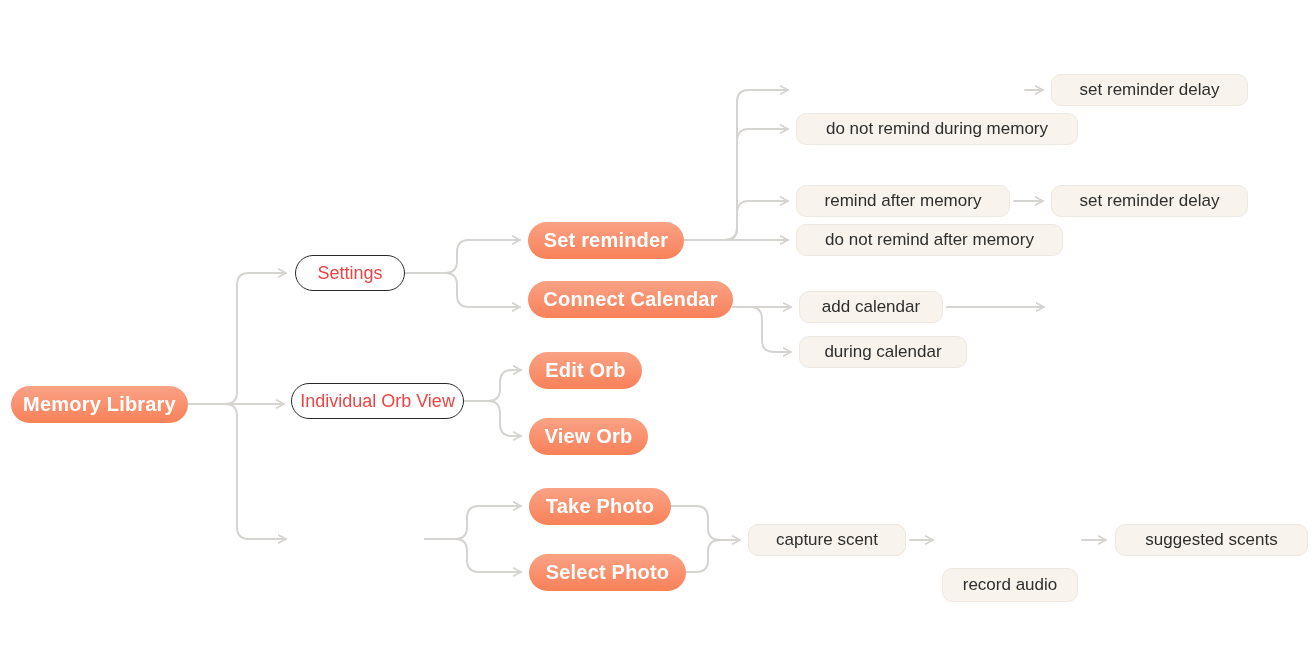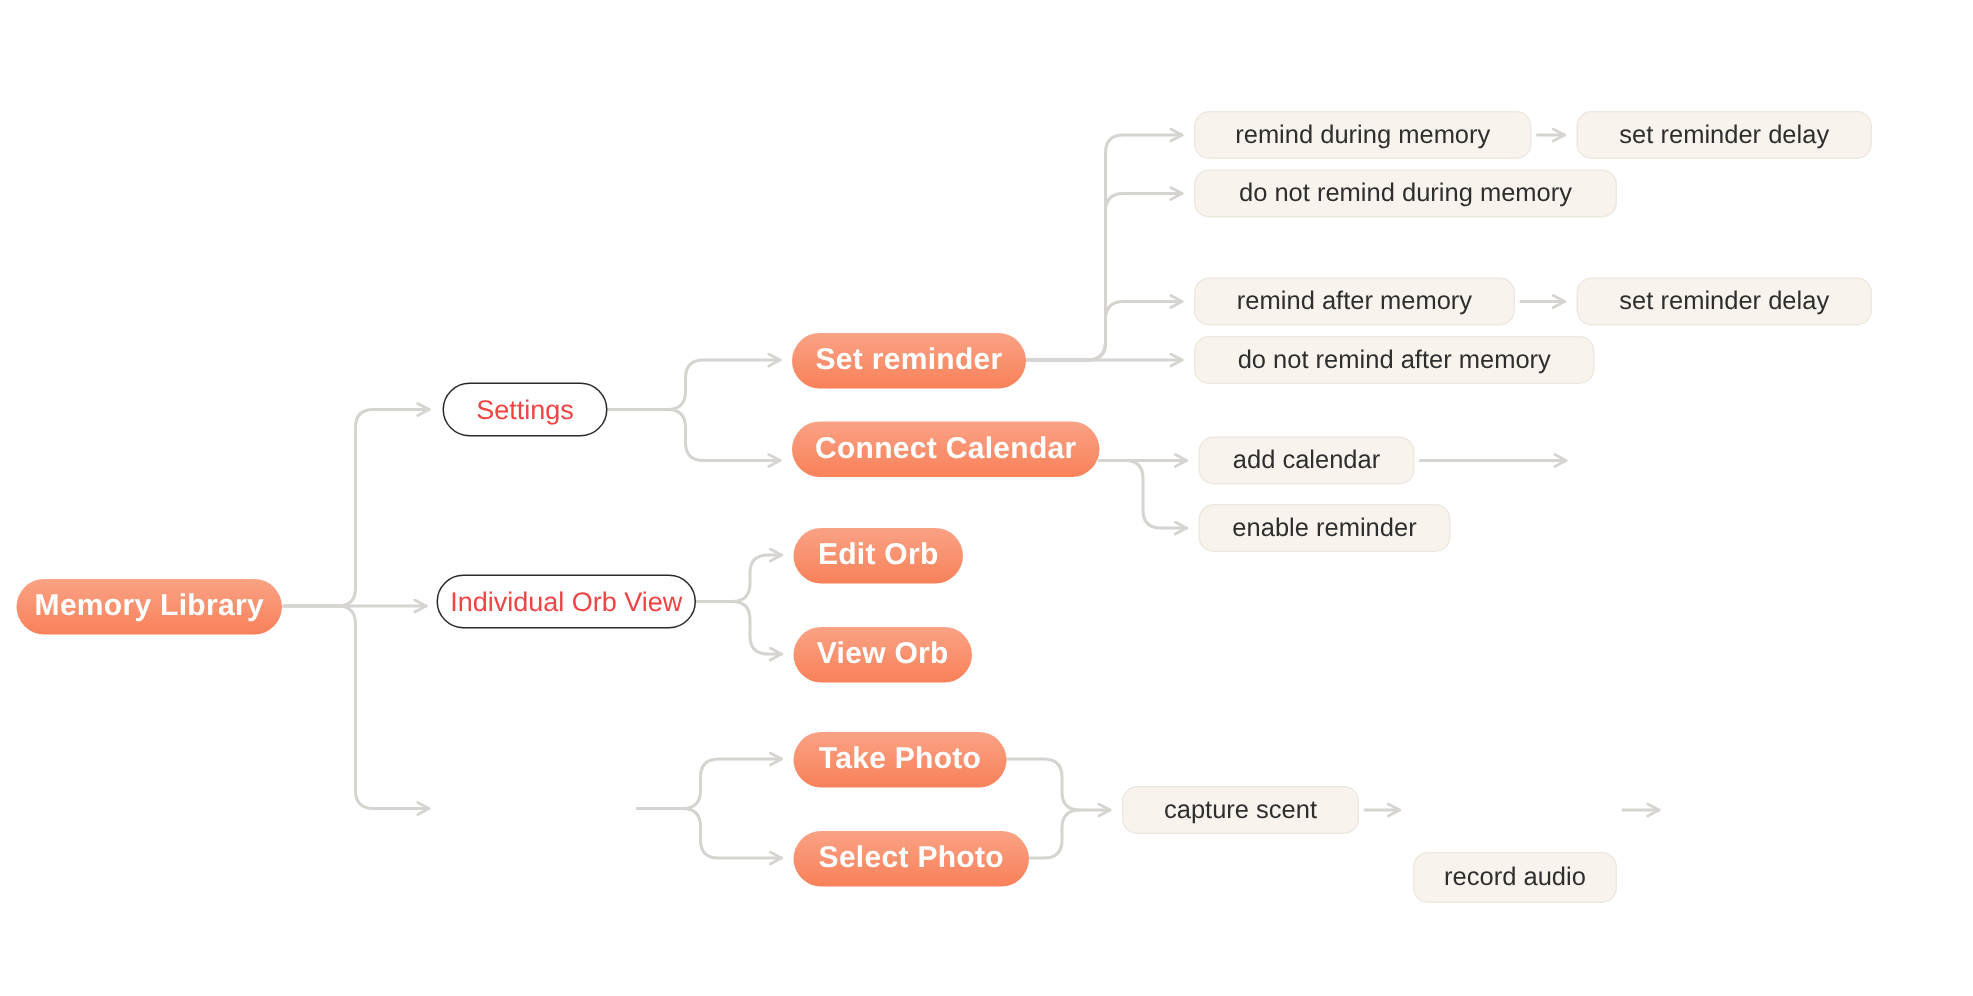--- a/index.html
+++ b/index.html
@@ -100,24 +100,24 @@
   <div class="node outline" style="left:295px; top:255px; width:110px; height:36px;">Settings</div>
   <div class="node outline" style="left:291px; top:383px; width:173px; height:36px;">Individual Orb View</div>
 
   <div class="node accent" style="left:528px; top:222px; width:156px; height:37px;">Set reminder</div>
   <div class="node accent" style="left:528px; top:281px; width:205px; height:37px;text-align:center;">Connect Calendar</div>
   <div class="node accent" style="left:529px; top:352px; width:113px; height:37px;">Edit Orb</div>
   <div class="node accent" style="left:529px; top:418px; width:119px; height:37px;">View Orb</div>
   <div class="node accent" style="left:529px; top:488px; width:142px; height:37px;">Take Photo</div>
   <div class="node accent" style="left:529px; top:554px; width:157px; height:37px;">Select Photo</div>
 
-  <div class="node leaf" style="left:796px;  top:74px;  width:225px; height:32px;">remind during memory</div>
   <div class="node leaf" style="left:1051px; top:74px;  width:197px; height:32px;">set reminder delay</div>
   <div class="node leaf" style="left:796px;  top:113px; width:282px; height:32px;">do not remind during memory</div>
   <div class="node leaf" style="left:796px;  top:185px; width:214px; height:32px;">remind after memory</div>
   <div class="node leaf" style="left:1051px; top:185px; width:197px; height:32px;">set reminder delay</div>
   <div class="node leaf" style="left:796px;  top:224px; width:267px; height:32px;">do not remind after memory</div>
   <div class="node leaf" style="left:799px;  top:291px; width:144px; height:32px;">add calendar</div>
-  <div class="node leaf" style="left:799px;  top:336px; width:168px; height:32px;">enable reminder</div>
+  <div class="node leaf" style="left:799px;  top:336px; width:168px; height:32px;">during calendar</div>
   <div class="node leaf" style="left:748px;  top:524px; width:158px; height:32px;">capture scent</div>
   <div class="node leaf" style="left:942px;  top:524px; width:136px; height:34px;margin-top:44px;">record audio</div>
+  <div class="node leaf" style="left:1115px; top:524px; width:193px; height:32px;">suggested scents</div>
 
 </div>
 
 </body></html>

